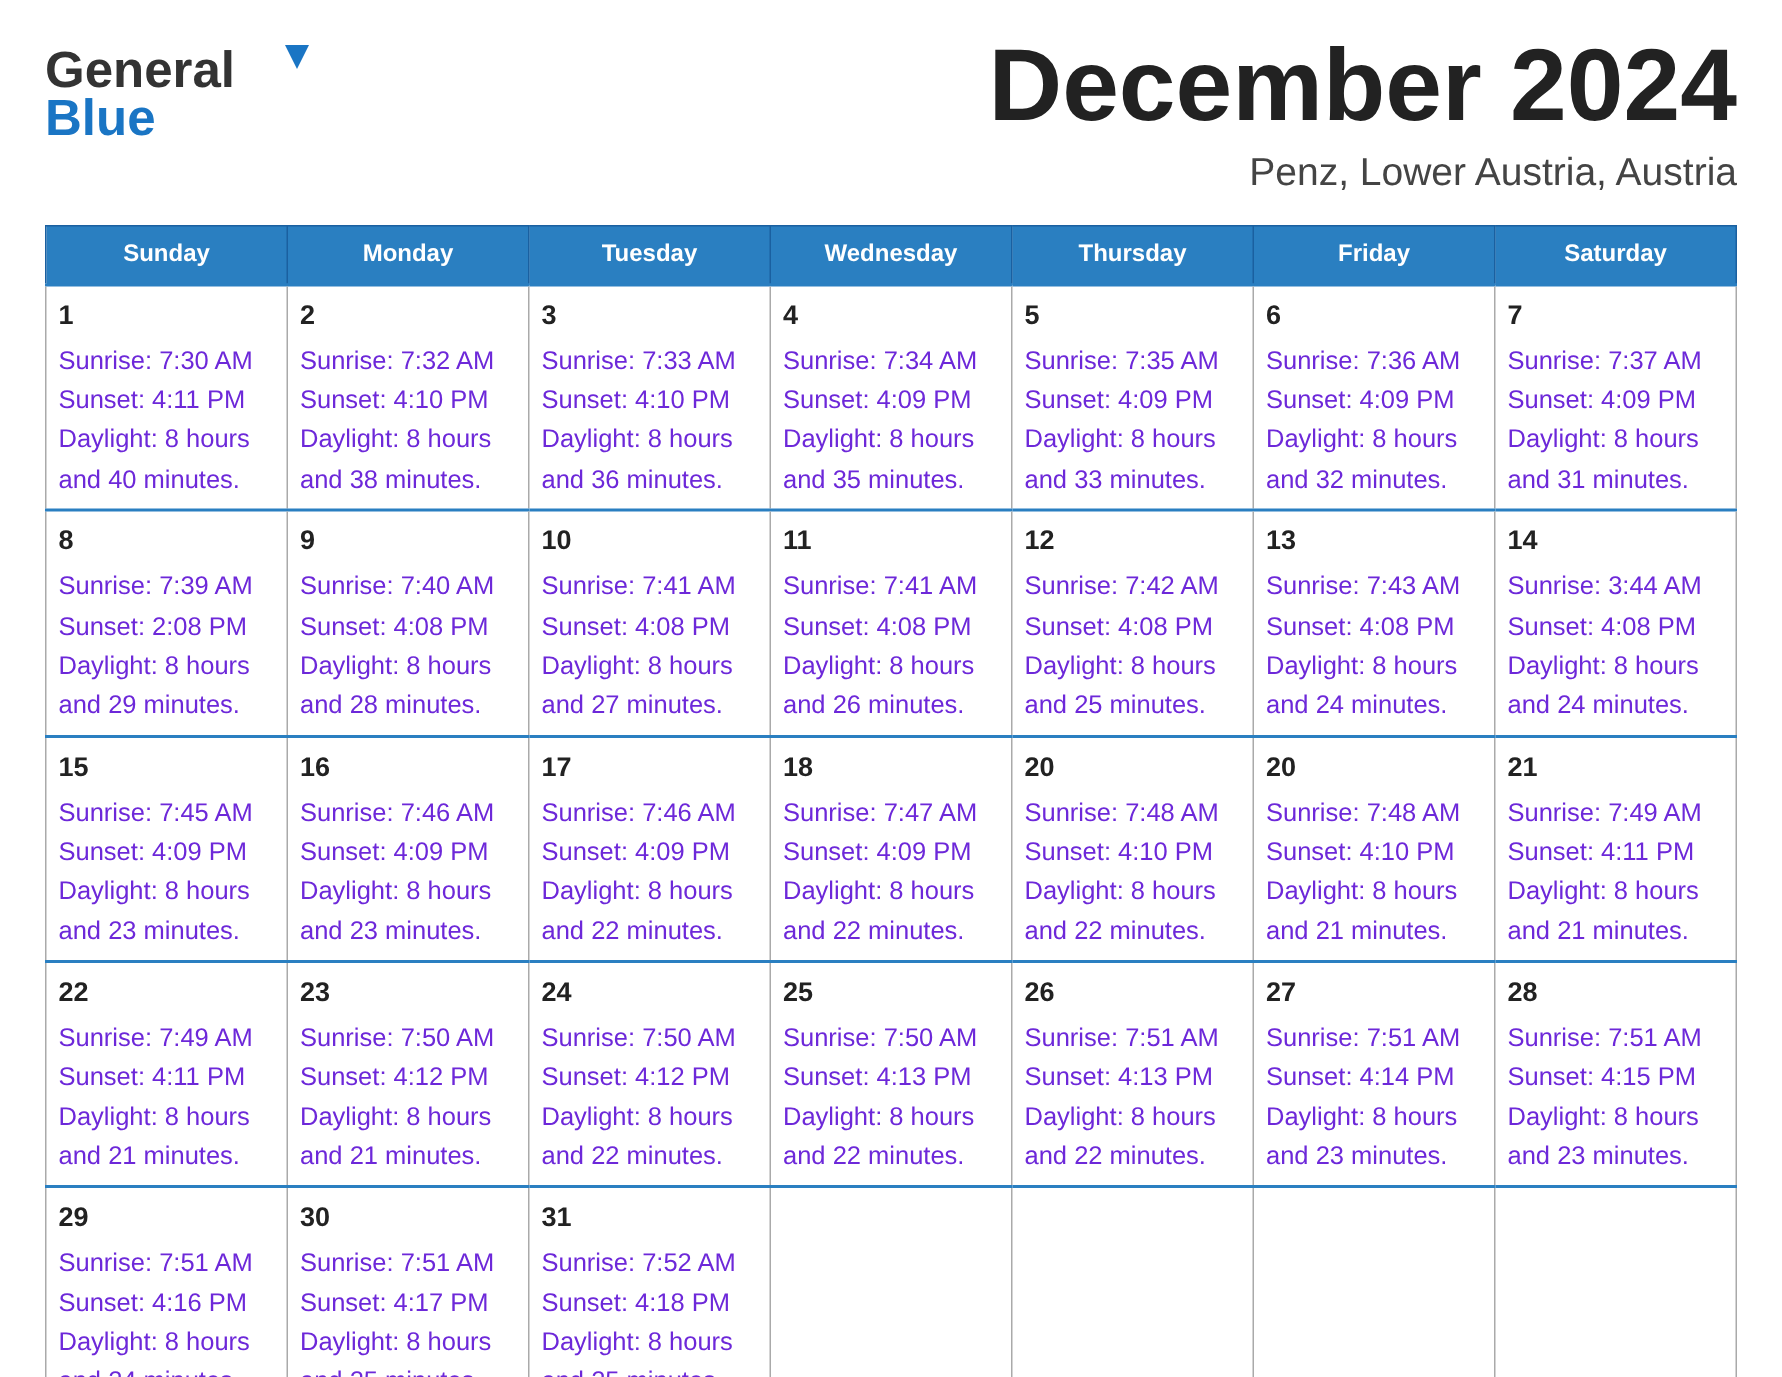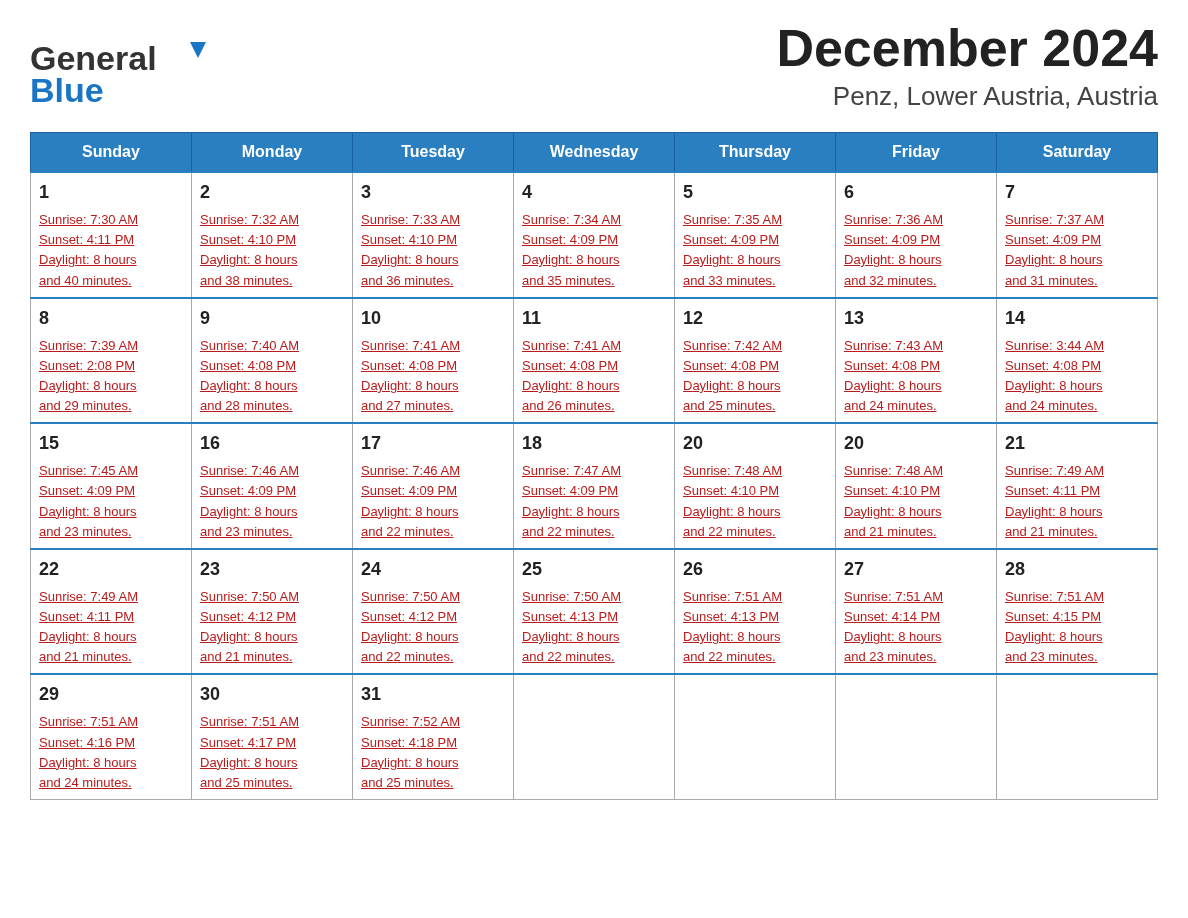--- a/index.html
+++ b/index.html
@@ -6,33 +6,33 @@
     body {
       font-family: Arial, sans-serif;
       background: #fff;
       width: 1188px;
       min-height: 918px;
       padding: 20px 30px;
     }
     .header {
       display: flex;
       justify-content: space-between;
-      align-items: flex-end;
+      align-items: flex-start;
       margin-bottom: 20px;
     }
     .logo {
       display: flex;
       flex-direction: column;
       align-items: flex-start;
     }
     .title-block {
       text-align: right;
     }
     .month-title {
-      font-size: 52px;
+      font-size: 68px;
       font-weight: bold;
       color: #222;
       line-height: 1.1;
     }
     .location-title {
       font-size: 26px;
       color: #444;
       margin-top: 4px;
     }
     .calendar-table {
@@ -60,24 +60,23 @@
       height: 120px;
     }
     .calendar-table td .day-num {
       font-size: 18px;
       font-weight: bold;
       color: #222;
       display: block;
       margin-bottom: 4px;
     }
     .calendar-table td .day-info {
-      font-size: 13px;
-      color: #b91c1c;
+      font-size: 17px;
+      color: #6d28d9;
       line-height: 1.55;
-      text-decoration: underline;
     }
     .calendar-table tr.week-row td {
       border-top: 2px solid #2a7fc1;
     }
     .empty-cell {
       background: #fff;
     }
     
     .logo-svg {
       display: flex;

